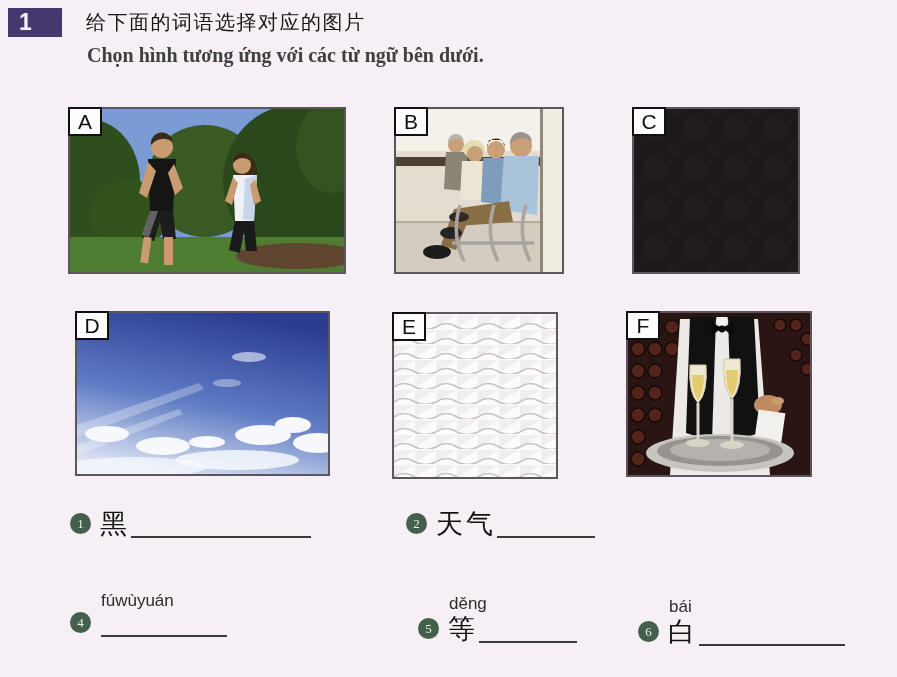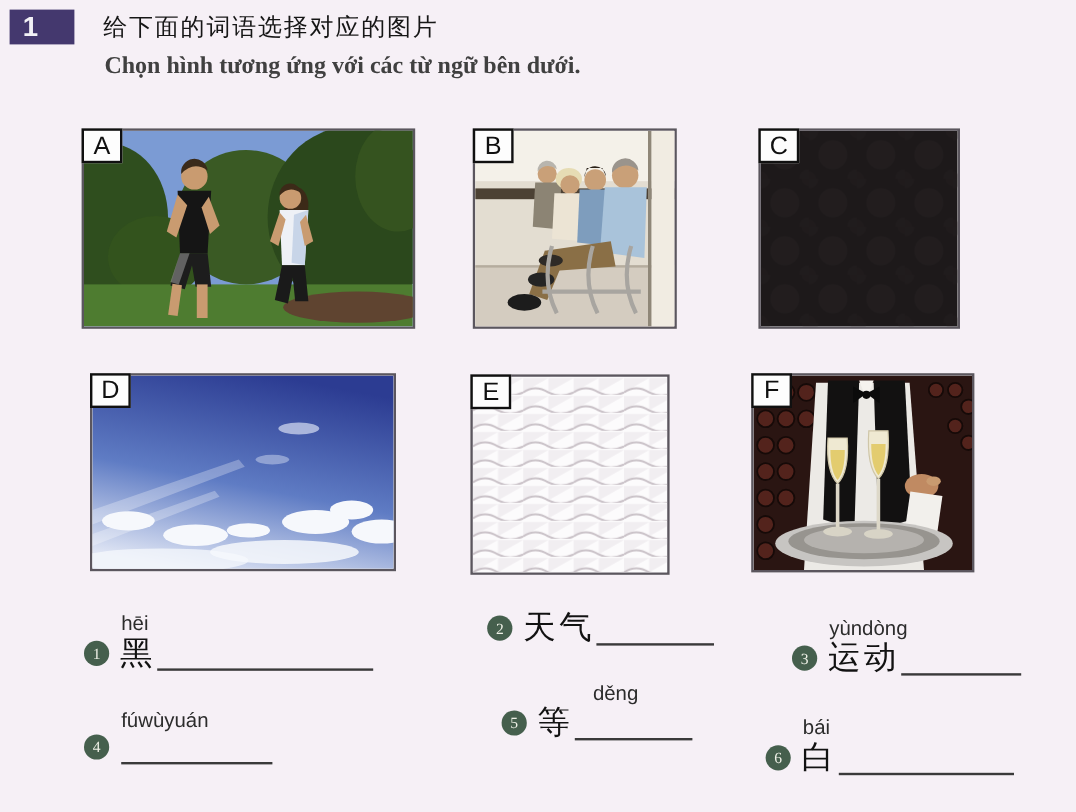--- a/index.html
+++ b/index.html
@@ -63,21 +63,21 @@
     font-family:"DejaVu Serif","Liberation Serif",serif;
     letter-spacing:3px;
   }
   .blank{
     border-bottom:2px solid #3a3a3a;height:22px;margin-left:1px;flex:0 0 auto;
   }
   #item1{left:70px;top:510px;}
   #item2{left:406px;top:510px;}
   #item3{left:660px;top:514px;}
   #item4{left:70px;top:591px;}
-  #item5{left:418px;top:568px;text-align:center;}
+  #item5{left:418px;top:594px;}
   #item6{left:638px;top:597px;}
   #item1 .blank{width:180px;}
   #item2 .blank{width:98px;}
   #item3 .blank{width:100px;}
   #item4 .blank{width:126px;}
   #item5 .blank{width:98px;}
   #item6 .blank{width:146px;}
 </style>
 </head>
 <body>
@@ -272,44 +272,35 @@
         <ellipse cx="70" cy="130" rx="12" ry="4" fill="#d8d4c6"></ellipse>
         <path d="M96 46 q-2 30 8 40 q10 -10 8 -40 z" fill="#efe9d2" stroke="#cfc6a8" stroke-width="1"></path>
         <path d="M98 57 q0 19 6 26 q6 -7 6 -26 z" fill="#e3cc6f"></path>
         <rect x="102.5" y="86" width="3" height="44" fill="#ddd8c8"></rect>
         <ellipse cx="104" cy="132" rx="12" ry="4" fill="#d8d4c6"></ellipse>
       </g>
     </svg>
   </div>
 
   <div class="item" id="item1">
-    <div class="pinyin">hēi</div>
     <div class="line">
       <span class="num">1</span>
       <span class="hanzi">黑</span>
       <span class="blank"></span>
     </div>
   </div>
 
   <div class="item" id="item2">
     <div class="line">
       <span class="num">2</span>
       <span class="hanzi">天气</span>
       <span class="blank"></span>
     </div>
   </div>
 
-  <div class="item" id="item3">
-    <div class="pinyin">yùndòng</div>
-    <div class="line">
-      <span class="num">3</span>
-      <span class="hanzi">运动</span>
-      <span class="blank"></span>
-    </div>
-  </div>
 
   <div class="item" id="item4">
     <div class="pinyin">fúwùyuán</div>
     <div class="line">
       <span class="num">4</span>
       <span class="blank"></span>
     </div>
   </div>
 
   <div class="item" id="item5">

